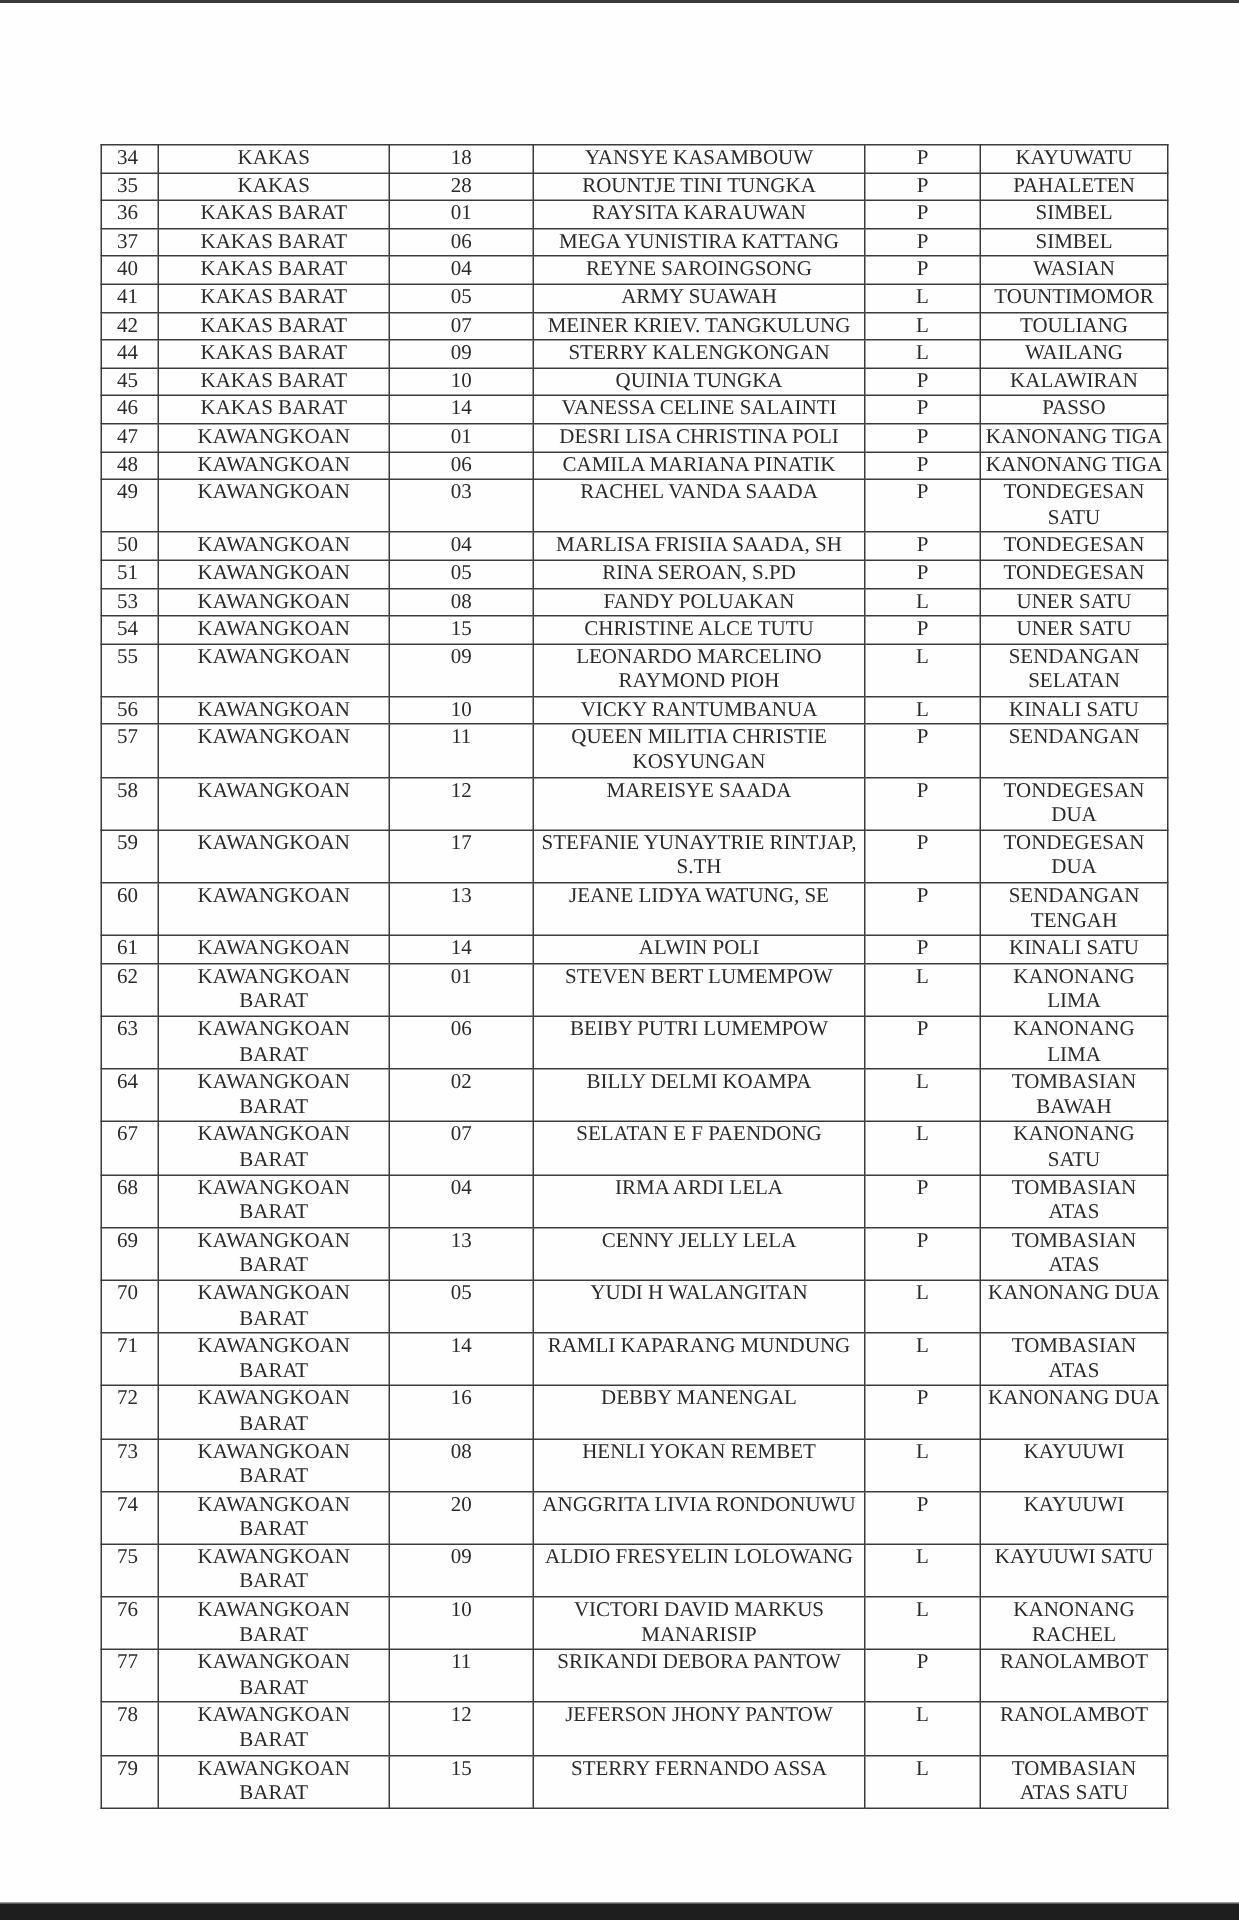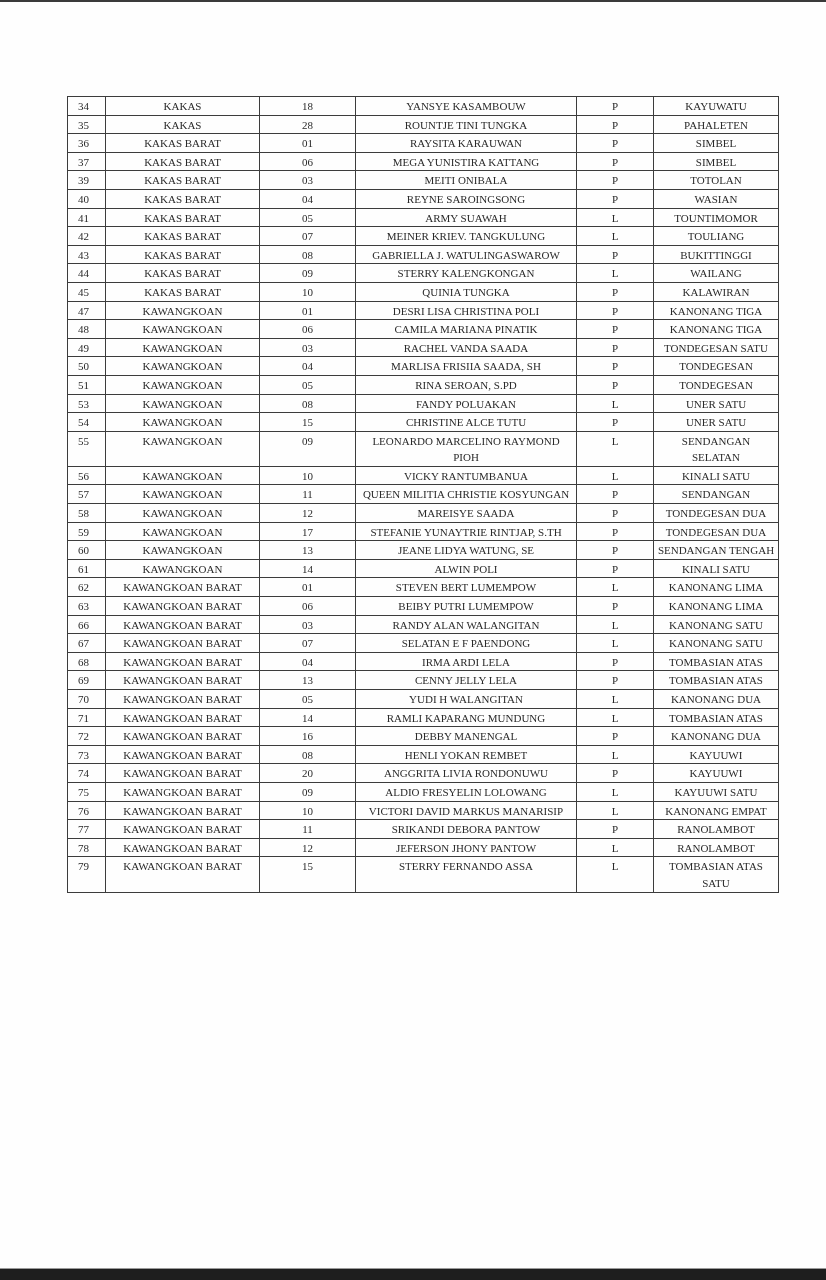--- a/index.html
+++ b/index.html
@@ -7,21 +7,21 @@
     width: 826px; height: 1280px; position: relative; overflow: hidden;
     background: #fefefe;
     font-family: "Liberation Serif", "DejaVu Serif", serif;
     color: #2a2a2a;
   }
   .top-bar { position: absolute; left: 0; top: 0; width: 826px; height: 2px; background: #3a3a3a; }
   .bottom-bar { position: absolute; left: 0; top: 1268px; width: 826px; height: 12px; background: #1e1e1e; border-top: 1px solid #9a9a9a; }
   table.doc {
     position: absolute; left: 67px; top: 96px; width: 711px;
     border-collapse: collapse; table-layout: fixed;
-    font-size: 11px; line-height: 16.6px; border-radius: 27px;
+    font-size: 14px; line-height: 16.6px; border-radius: 27px;
   }
   table.doc td {
     border: 1px solid #3c3c3c;
     padding: 1px 3px 0 3px;
     vertical-align: top; text-align: center;
     word-wrap: break-word;
   }
   table.doc td.c-no { text-align: left; padding-left: 10px; }
   col.w1 { width: 38px; } col.w2 { width: 154px; } col.w3 { width: 96px; }
   col.w4 { width: 221px; } col.w5 { width: 77px; } col.w6 { width: 125px; }
@@ -67,28 +67,20 @@
       </tr>
       <tr>
         <td class="c-no">37</td>
         <td>KAKAS BARAT</td>
         <td>06</td>
         <td>MEGA YUNISTIRA KATTANG</td>
         <td>P</td>
         <td>SIMBEL</td>
       </tr>
       <tr>
-        <td class="c-no">39</td>
-        <td>KAKAS BARAT</td>
-        <td>03</td>
-        <td>MEITI ONIBALA</td>
-        <td>P</td>
-        <td>TOTOLAN</td>
-      </tr>
-      <tr>
         <td class="c-no">40</td>
         <td>KAKAS BARAT</td>
         <td>04</td>
         <td>REYNE SAROINGSONG</td>
         <td>P</td>
         <td>WASIAN</td>
       </tr>
       <tr>
         <td class="c-no">41</td>
         <td>KAKAS BARAT</td>
@@ -99,44 +91,44 @@
       </tr>
       <tr>
         <td class="c-no">42</td>
         <td>KAKAS BARAT</td>
         <td>07</td>
         <td>MEINER  KRIEV.  TANGKULUNG</td>
         <td>L</td>
         <td>TOULIANG</td>
       </tr>
       <tr>
-        <td class="c-no">43</td>
-        <td>KAKAS BARAT</td>
-        <td>08</td>
-        <td>GABRIELLA  J. WATULINGASWAROW</td>
-        <td>P</td>
-        <td>BUKITTINGGI</td>
-      </tr>
-      <tr>
         <td class="c-no">44</td>
         <td>KAKAS BARAT</td>
         <td>09</td>
         <td>STERRY KALENGKONGAN</td>
         <td>L</td>
         <td>WAILANG</td>
       </tr>
       <tr>
         <td class="c-no">45</td>
         <td>KAKAS BARAT</td>
         <td>10</td>
         <td>QUINIA TUNGKA</td>
         <td>P</td>
         <td>KALAWIRAN</td>
       </tr>
       <tr>
+        <td class="c-no">46</td>
+        <td>KAKAS BARAT</td>
+        <td>14</td>
+        <td>VANESSA CELINE SALAINTI</td>
+        <td>P</td>
+        <td>PASSO</td>
+      </tr>
+      <tr>
         <td class="c-no">47</td>
         <td>KAWANGKOAN</td>
         <td>01</td>
         <td>DESRI LISA CHRISTINA POLI</td>
         <td>P</td>
         <td>KANONANG TIGA</td>
       </tr>
       <tr>
         <td class="c-no">48</td>
         <td>KAWANGKOAN</td>
@@ -251,26 +243,26 @@
       </tr>
       <tr>
         <td class="c-no">63</td>
         <td>KAWANGKOAN BARAT</td>
         <td>06</td>
         <td>BEIBY PUTRI LUMEMPOW</td>
         <td>P</td>
         <td>KANONANG LIMA</td>
       </tr>
       <tr>
-        <td class="c-no">66</td>
-        <td>KAWANGKOAN BARAT</td>
-        <td>03</td>
-        <td>RANDY ALAN WALANGITAN</td>
-        <td>L</td>
-        <td>KANONANG SATU</td>
+        <td class="c-no">64</td>
+        <td>KAWANGKOAN BARAT</td>
+        <td>02</td>
+        <td>BILLY DELMI KOAMPA</td>
+        <td>L</td>
+        <td>TOMBASIAN BAWAH</td>
       </tr>
       <tr>
         <td class="c-no">67</td>
         <td>KAWANGKOAN BARAT</td>
         <td>07</td>
         <td>SELATAN E F PAENDONG</td>
         <td>L</td>
         <td>KANONANG SATU</td>
       </tr>
       <tr>
@@ -336,21 +328,21 @@
         <td>ALDIO FRESYELIN LOLOWANG</td>
         <td>L</td>
         <td>KAYUUWI SATU</td>
       </tr>
       <tr>
         <td class="c-no">76</td>
         <td>KAWANGKOAN BARAT</td>
         <td>10</td>
         <td>VICTORI DAVID MARKUS MANARISIP</td>
         <td>L</td>
-        <td>KANONANG EMPAT</td>
+        <td>KANONANG RACHEL</td>
       </tr>
       <tr>
         <td class="c-no">77</td>
         <td>KAWANGKOAN BARAT</td>
         <td>11</td>
         <td>SRIKANDI DEBORA PANTOW</td>
         <td>P</td>
         <td>RANOLAMBOT</td>
       </tr>
       <tr>

